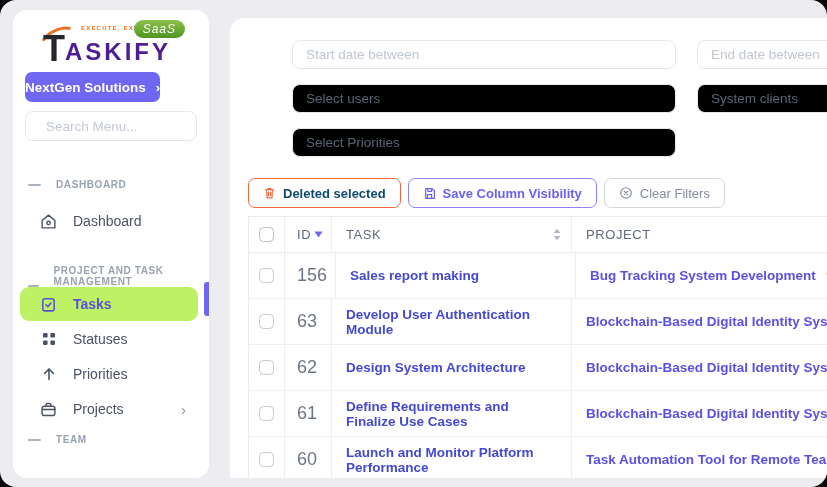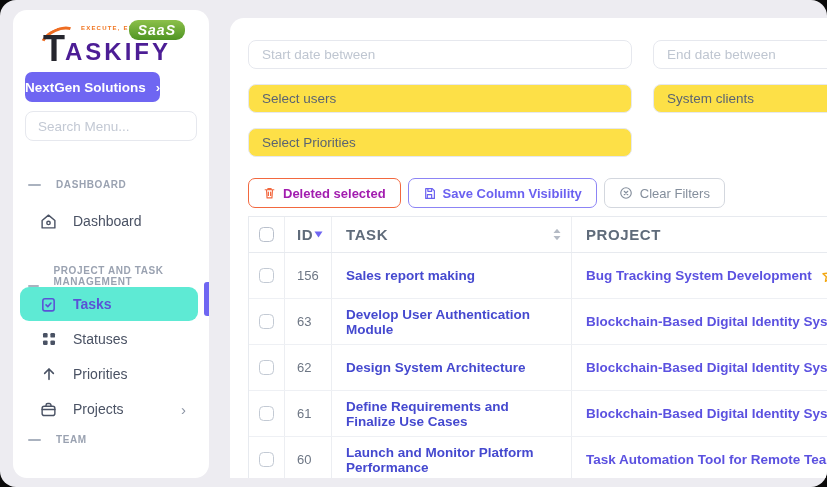--- a/index.html
+++ b/index.html
@@ -22,101 +22,101 @@
     position:absolute; left:2px; top:6px; width:42px; height:28px;
     border:3px solid transparent; border-top:3px solid #ee6d22;
     border-radius:50%; transform:rotate(-24deg);
   }
   .logo-tagline {
     position:absolute; top:3px; left:44px; font-size:6px; font-weight:700;
     color:#f0741f; letter-spacing:1.2px; white-space:nowrap;
   }
   .logo-saas {
     position:absolute; top:-2px; right:0; background:linear-gradient(#8cc04a,#4f9423);
-    color:#ffffff; font-size:14px; font-weight:700; font-style:italic;
+    color:#ffffff; font-size:12px; font-weight:400; font-style:italic;
     padding:2px 9px; border-radius:9px; letter-spacing:1px;
   }
   .workspace-btn {
     display:flex; align-items:center; justify-content:center; gap:10px;
     margin:8px 12px 0; height:30px; background:#6f66f2; border:none;
     border-radius:7px; color:#ffffff; font-size:13.5px; font-weight:700;
     font-family:inherit; cursor:pointer;
   }
   .workspace-btn .chev { font-size:13px; font-weight:700; }
   .side-search {
     display:block; width:172px; margin:9px 12px 0; height:30px;
-    border:1px solid #e6e8ee; border-radius:8px; padding:0 12px;
+    border:1px solid #e6e8ee; border-radius:8px; padding:0 20px;
     font-size:13.5px; font-family:inherit; color:#be185d; outline:none;
   }
   .side-search::placeholder { color:#c3c9d4; }
   .side-section { display:flex; align-items:center; gap:15px; padding-left:15px; }
   .side-section .dash { width:13px; height:2px; background:#aab2bf; border-radius:1px; }
   .side-section .sec-label {
     font-size:10px; font-weight:700; color:#9aa2b1; letter-spacing:0.6px;
   }
   .sec-dashboard { margin-top:38px; }
   .sec-projects  { margin-top:27px;align-items:flex-end; }
   .sec-team      { margin-top:8px; }
   .side-item {
     display:flex; align-items:center; gap:16px; height:34px;
     margin:0 11px 1px 7px; padding:0 12px 0 20px; border-radius:9px;
     color:#4a5264; font-size:14px; cursor:pointer;
   }
   .sec-dashboard + .side-item { margin-top:14px; }
   .side-item .item-icon { width:17px; height:17px; flex:0 0 17px; display:flex; align-items:center; justify-content:center; }
   .side-item .item-label { flex:1; font-weight:400; }
-  .side-item.active { background:#5eead4; color:#5a52d6; }
+  .side-item.active { background:#bef264; color:#5a52d6; }
   .side-item.active .item-label { font-weight:700; }
   .side-item .item-chev { color:#8a93a3; font-size:15px; line-height:1; }
   .side-scrollbar {
     position:absolute; right:0; top:272px; width:5px; height:34px;
     background:#6f66f2; border-radius:3px 0 0 3px;
   }
   
   .main {
     position:absolute; left:230px; top:18px; width:597px; height:460px;
     background:#ffffff; border-radius:14px 0 0 0; overflow:hidden;
     padding:22px 0 0 18px;
   }
-  .filter-row { display:flex; gap:21px; margin-bottom:15px; }
+  .filter-row { display:flex; gap:21px; margin-bottom:15px;margin-left:44px; }
   .f-input {
     flex:0 0 384px; width:384px; height:29px; border:1px solid #e6e8ee;
     border-radius:8px; padding:0 13px; font-size:13.5px; font-family:inherit;
     color:#5b6472; outline:none; background:#fff;
   }
   .f-input::placeholder { color:#bfc6d1; }
   .f-select {
     flex:0 0 384px; width:384px; height:29px; border:1px solid #e6e8ee;
     border-radius:8px; padding:0 13px; display:flex; align-items:center;
-    font-size:13.5px; color:#5b6472; background:#fde047; cursor:pointer;
+    font-size:13.5px; color:#5b6472; background:#000000; cursor:pointer;
   }
   .toolbar { display:flex; gap:7px; margin:21px 0 8px; }
   .tb-btn {
     display:flex; align-items:center; gap:7px; height:30px; padding:0 14px;
     border-radius:7px; background:#fff; font-size:13px; font-weight:700;
     font-family:inherit; cursor:pointer;
   }
-  .tb-delete { border:1px solid #f2683f; color:#a21caf; }
+  .tb-delete { border:1px solid #f2683f; color:#0c4a6e; }
   .tb-save   { border:1px solid #8c84f5; color:#6a60f0; }
   .tb-clear  { border:1px solid #d3d7de; color:#848e9c; font-weight:400; }
   
   .task-table { border-top:1px solid #e7eaef; border-left:1px solid #e7eaef; width:610px; }
   .t-head { display:flex; height:36px; border-bottom:1px solid #e7eaef; align-items:stretch; }
   .t-row  { display:flex; height:46px; border-bottom:1px solid #eef0f4; align-items:stretch; }
   .c-cb   { flex:0 0 36px; display:flex; align-items:center; justify-content:center; border-right:1px solid #eceef2; }
   .c-id   { flex:0 0 47px; display:flex; align-items:center; padding:0 8px 0 12px; border-right:1px solid #eceef2; justify-content:space-between; }
   .c-task { flex:0 0 240px; display:flex; align-items:center; padding:0 10px 0 14px; border-right:1px solid #eceef2; justify-content:space-between; }
   .c-proj { flex:1 1 auto; display:flex; align-items:center; padding-left:14px; gap:9px; }
-  .th-label { font-size:15px; font-weight:700; color:#5f6b7a; letter-spacing:0.6px; }
+  .th-label { font-size:13px; font-weight:400; color:#5f6b7a; letter-spacing:0.6px; }
   .cbox {
     width:15px; height:15px; border:1.5px solid #b9c0cc; border-radius:4.5px;
     background:#fff; cursor:pointer;
   }
   .t-row .cbox { border-color:#c3cad4; }
-  .id-val { font-size:13px; color:#6d7684; }
+  .id-val { font-size:18px; color:#6d7684; }
   .task-link { font-size:13.5px; font-weight:700; color:#4549cf; cursor:pointer; }
   .proj-link { font-size:13.5px; font-weight:700; color:#5b51e0; cursor:pointer; white-space:nowrap; }
   .icon-svg { display:block; }
 </style>
 </head>
 <body>
 
 <div class="screen">
 
   <aside class="sidebar">

